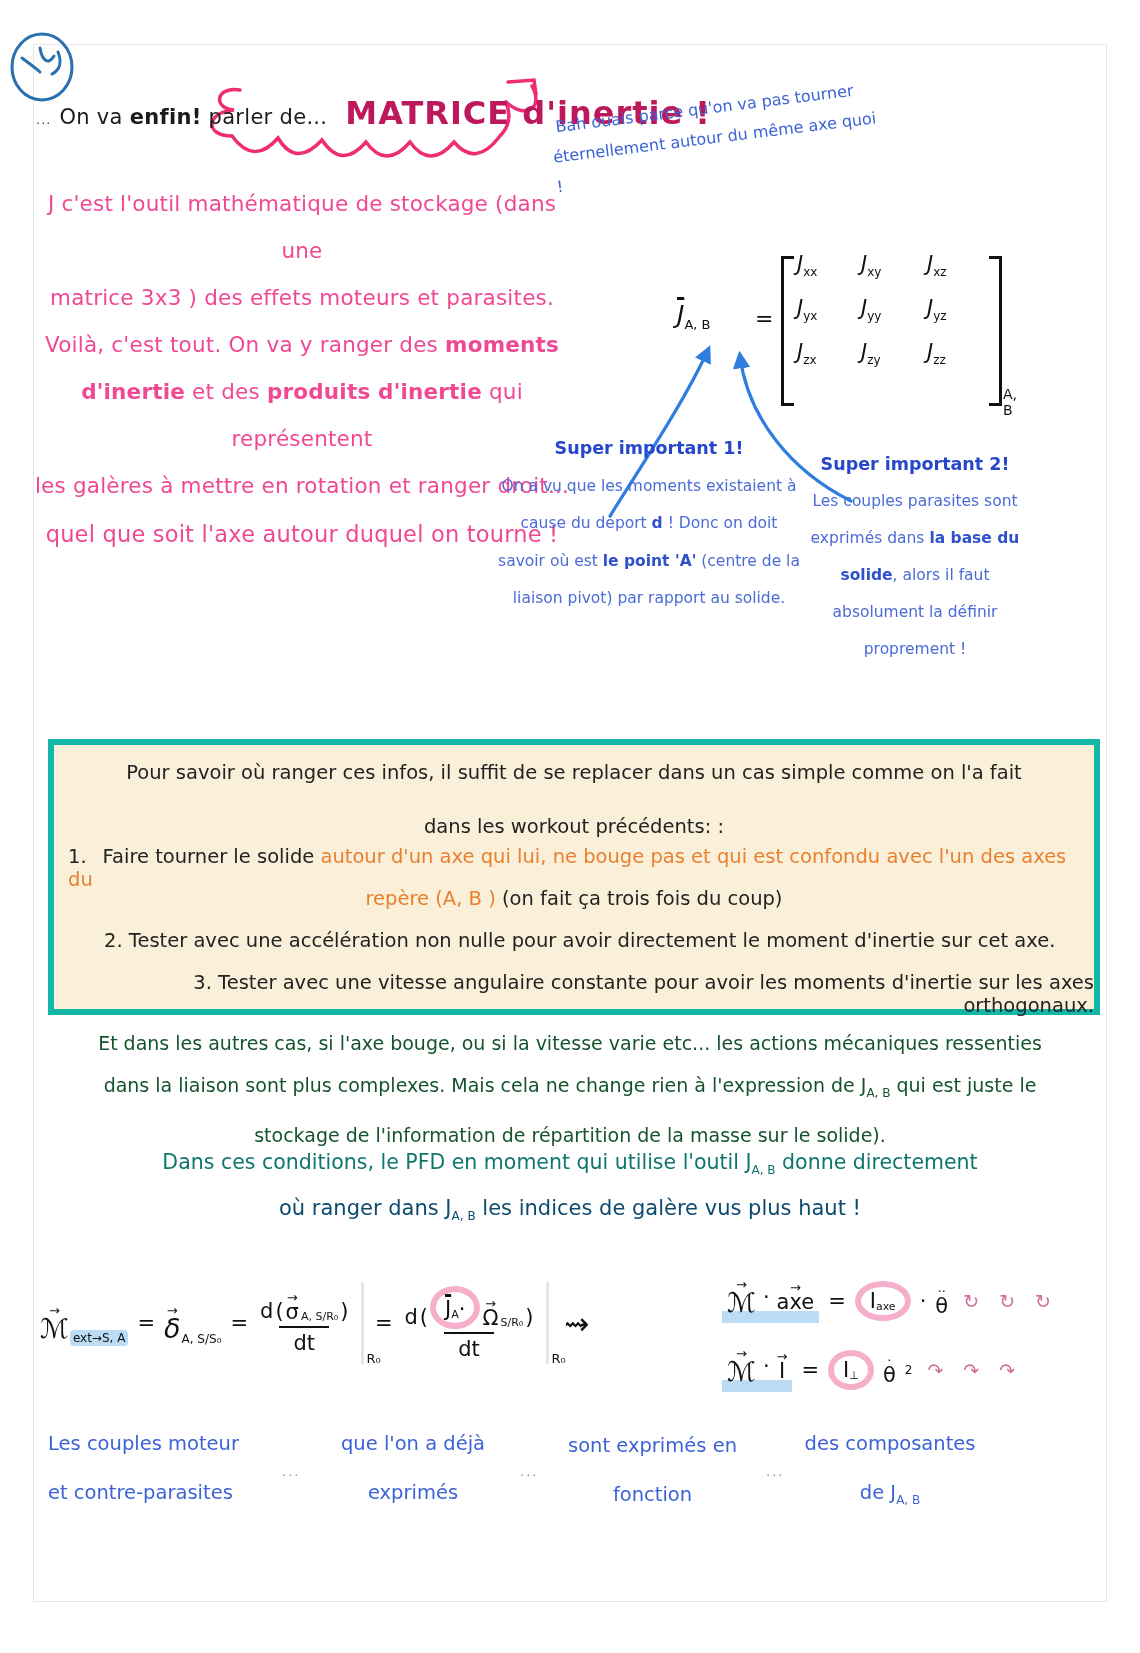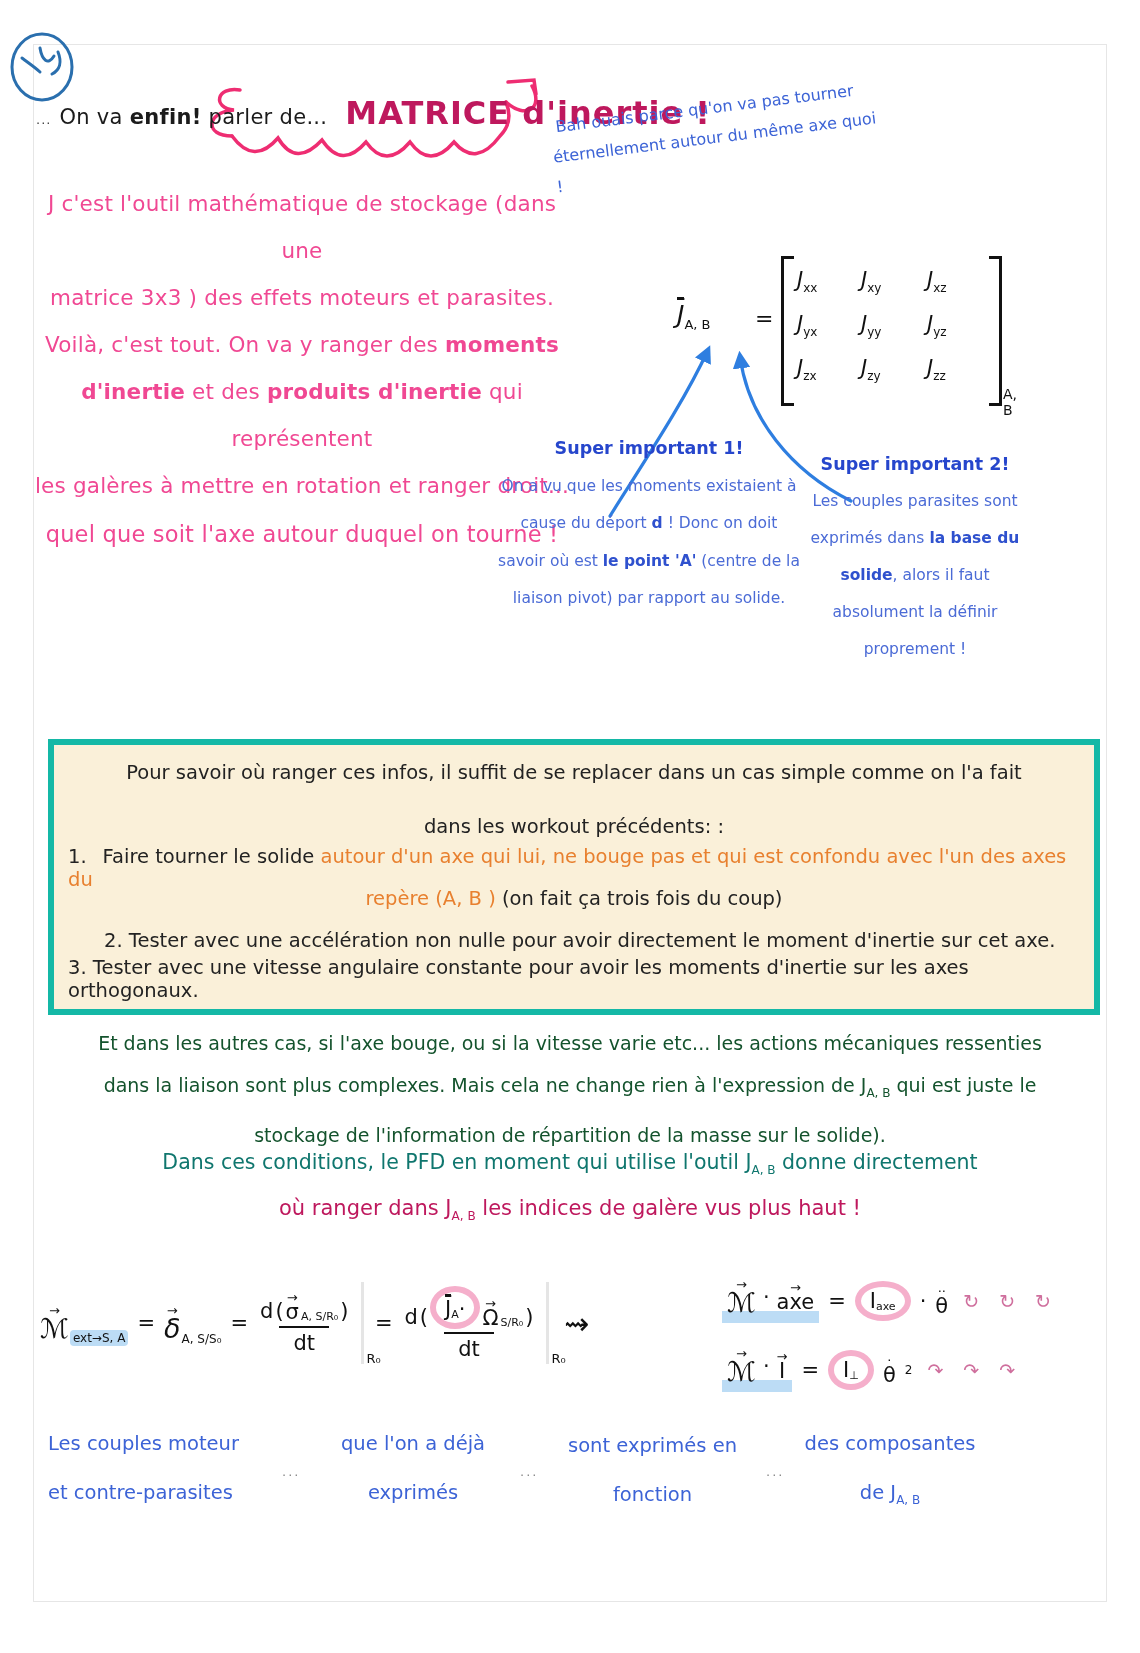--- a/index.html
+++ b/index.html
@@ -24,42 +24,42 @@
   .pink-para .last{font-size:22.5px;margin-top:2px;}
   
   .matrix{left:655px;top:248px;width:370px;height:165px;color:#111;}
   .mx-label{position:absolute;left:22px;top:52px;font-size:25px;font-style:italic;}
   .overbar{border-top:2px solid #111;text-decoration:overline;padding-top:1px;}
   .mx-label sub{font-size:13px;font-style:normal;}
   .mx-eq{position:absolute;left:100px;top:58px;font-size:22px;}
   .brk{position:absolute;top:8px;width:10px;height:144px;}
   .brk.l{left:126px;border-left:3px solid #111;border-top:3px solid #111;border-bottom:3px solid #111;}
   .brk.r{left:334px;border-right:3px solid #111;border-top:3px solid #111;border-bottom:3px solid #111;}
-  .mx-grid{position:absolute;left:142px;top:20px;display:grid;
+  .mx-grid{position:absolute;left:142px;top:4px;display:grid;
            grid-template-columns:64px 66px 60px;grid-auto-rows:44px;font-size:21px;}
   .mx-grid .cell{font-style:italic;}
   .mx-grid sub{font-size:12px;font-style:normal;}
   .mx-corner{position:absolute;left:348px;top:138px;font-size:14px;}
   
   .imp{text-align:center;color:#4b6bd6;font-size:15.5px;line-height:37.5px;}
   .imp .t{color:#2646cc;font-weight:bold;font-size:17.5px;}
   .imp b{font-weight:bold;color:#2f51ce;}
   .imp1{left:490px;top:430px;width:318px;}
   .imp2{left:810px;top:446px;width:210px;line-height:37px;}
   
   .box{left:48px;top:739px;width:1040px;height:264px;background:#faf0d9;border:6px solid #14b8a6;
        font-size:19.5px;color:#222;}
   .box .c{position:absolute;left:0;width:100%;text-align:center;}
   .box .l{position:absolute;}
   .orange{color:#e8802f;}
   
   .after{left:70px;top:1022px;width:1000px;text-align:center;font-size:19px;color:#14532d;line-height:42px;}
   .after sub, .dc sub, .pinkline sub{font-size:12px;}
   .dc{left:70px;top:1150px;width:1000px;text-align:center;font-size:20.5px;color:#0f766e;}
-  .pinkline{left:70px;top:1196px;width:1000px;text-align:center;font-size:21px;color:#be185d;font-weight:500;}
+  .pinkline{left:70px;top:1196px;width:1000px;text-align:center;font-size:21px;color:#0c4a6e;font-weight:500;}
   
   .eqrow{left:40px;top:1282px;display:flex;align-items:center;gap:9px;font-size:21px;color:#111;}
   .vec{display:inline-flex;flex-direction:column;align-items:center;line-height:1;}
   .vec .ar{font-size:13px;height:11px;overflow:hidden;}
   .term{display:inline-flex;align-items:flex-end;}
   .term .tsub{font-size:12px;margin-bottom:-4px;margin-left:1px;}
   .hlsub{background:#bcdcf5;border-radius:4px;padding:1px 3px;}
   .scriptm{font-size:27px;font-style:italic;}
   .frac{display:inline-flex;flex-direction:column;align-items:center;}
   .frac .num{padding:0 3px 3px;display:inline-flex;align-items:flex-end;gap:2px;}
@@ -170,21 +170,21 @@
   <div class="abs box">
     <div class="c" style="top:16px;">Pour savoir où ranger ces infos, il suffit de se replacer dans un cas simple comme on l'a fait</div>
     <div class="c" style="top:70px;">dans les workout précédents: :</div>
     <div class="l" style="top:100px;left:14px;width:1012px;">
       <span style="margin-right:16px;">1.</span><span>Faire tourner le solide </span><span class="orange">autour d'un axe qui lui, ne bouge pas et qui est confondu avec l'un des axes du</span>
     </div>
     <div class="c" style="top:142px;">
       <span class="orange">repère (A, B )</span><span> (on fait ça trois fois du coup)</span>
     </div>
     <div class="l" style="top:184px;left:50px;">2.  Tester avec une accélération non nulle pour avoir directement le moment d'inertie sur cet axe.</div>
-    <div class="l" style="top:211px;left:14px;">3.  Tester avec une vitesse angulaire constante pour avoir les moments d'inertie sur les axes orthogonaux.</div>
+    <div class="l" style="top:226px;left:14px;text-align:right;">3.  Tester avec une vitesse angulaire constante pour avoir les moments d'inertie sur les axes orthogonaux.</div>
   </div>
 
   <div class="abs after">
     <div>Et dans les autres cas, si l'axe bouge, ou si la vitesse varie etc... les actions mécaniques ressenties</div>
     <div><span>dans la liaison sont plus complexes.  Mais cela ne change rien à l'expression de J</span><sub>A, B</sub><span> qui est juste le</span></div>
     <div>stockage de l'information de répartition de la masse sur le solide).</div>
   </div>
 
   <div class="abs dc">
     <span>Dans ces conditions, le PFD en moment qui utilise l'outil J</span><sub>A, B</sub><span> donne directement</span>

